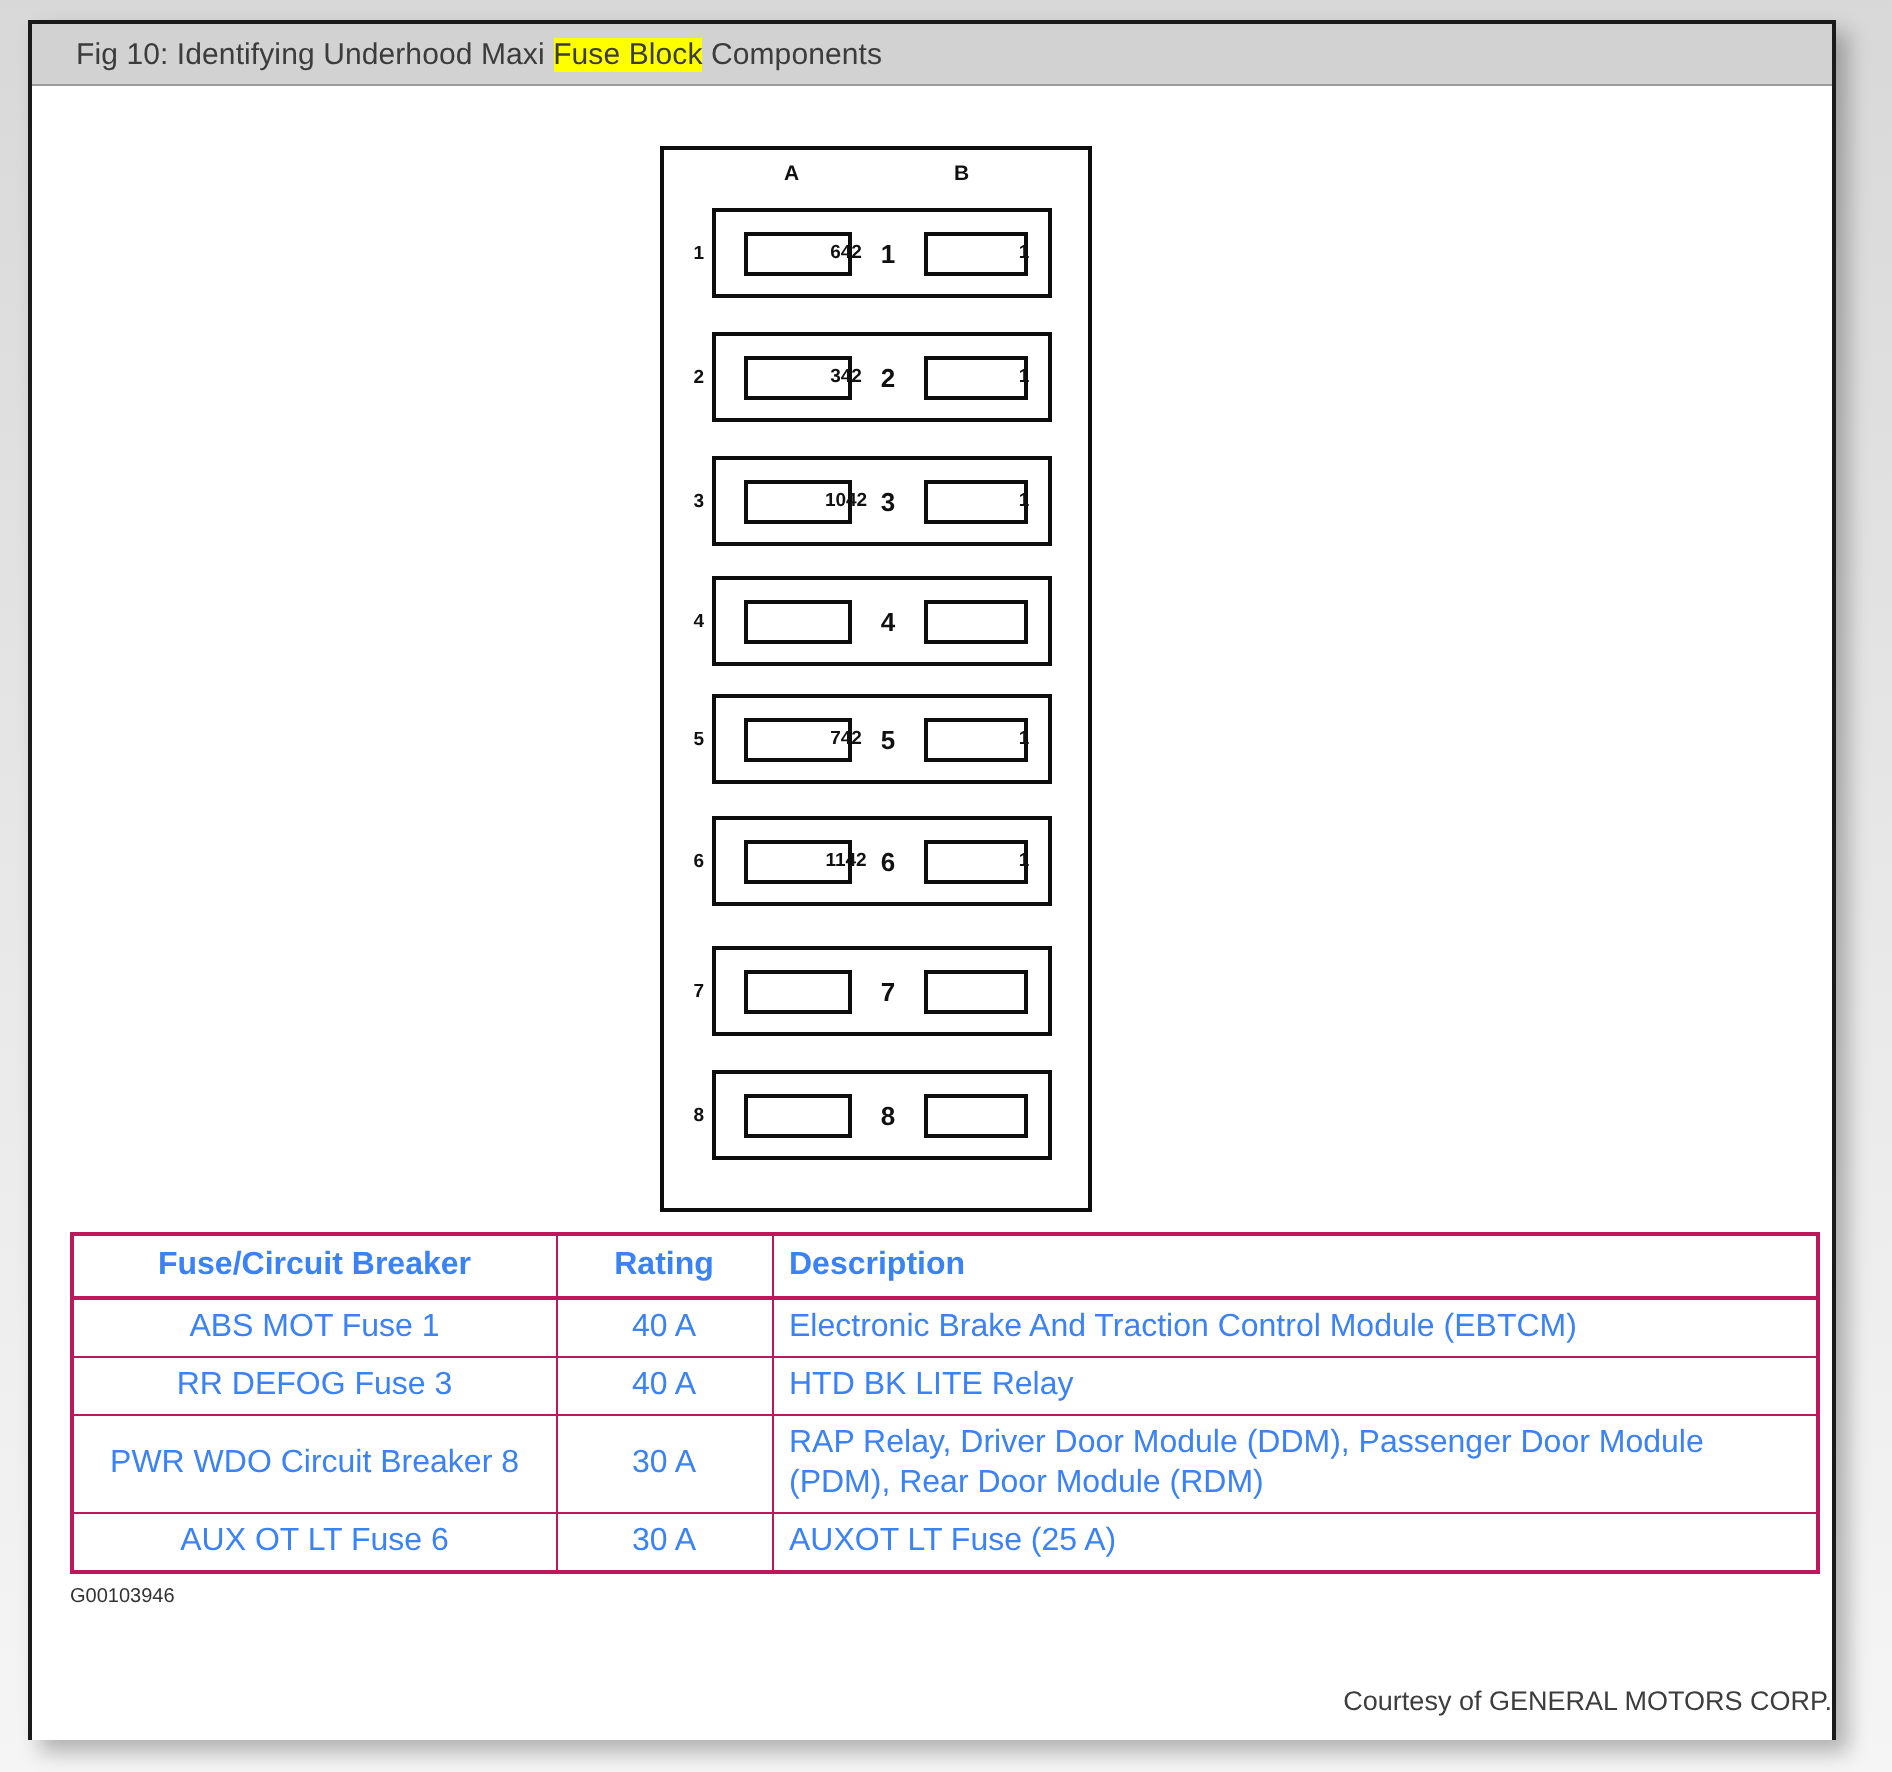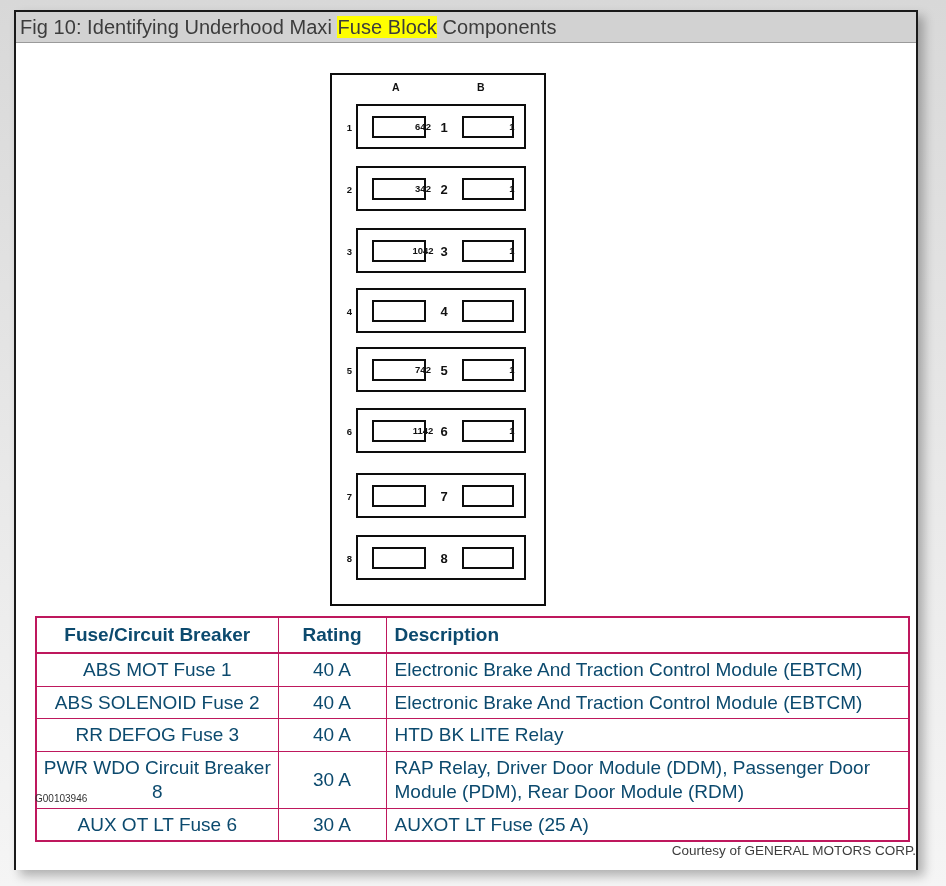--- a/index.html
+++ b/index.html
@@ -27,23 +27,23 @@
   
   #titlebar {
     position: absolute;
     left: 0; top: 0;
     width: 100%; height: 31px;
     background: #d2d2d2;
     border-bottom: 1px solid #9a9a9a;
     display: flex; align-items: center;
   }
   #title-text {
-    font-size: 20px;
+    font-size: 15px;
     color: #3c3c3c;
-    padding-left: 4px;
+    padding-left: 22px;
     white-space: nowrap;
     letter-spacing: 0.05px;
   }
   #title-text .hl {
     background: #ffff00;
     color: #3c3c3c;
   }
   
   #content {
     position: absolute;
@@ -117,22 +117,22 @@
   
   #fuse-table {
     position: absolute;
     left: 19px; top: 573px;
     width: 875px;
     border-collapse: collapse;
     background: #ffffff;
   }
   #fuse-table th, #fuse-table td {
     border: 1px solid #be185d;
-    font-size: 19px;
-    color: #0c4a6e;
+    font-size: 16px;
+    color: #3b82f6;
     padding: 4px 6px;
     line-height: 1.25;
   }
   #fuse-table thead th {
     font-weight: bold;
     text-align: center;
     padding: 5px 6px;
     border-width: 2px 1px 2px 1px;
   }
   #fuse-table th.c-name, #fuse-table td.c-name {
@@ -249,25 +249,20 @@
             <th class="c-desc">Description</th>
           </tr>
         </thead>
         <tbody>
           <tr>
             <td class="c-name">ABS MOT Fuse 1</td>
             <td class="c-rating">40 A</td>
             <td class="c-desc">Electronic Brake And Traction Control Module (EBTCM)</td>
           </tr>
           <tr>
-            <td class="c-name">ABS SOLENOID Fuse 2</td>
-            <td class="c-rating">40 A</td>
-            <td class="c-desc">Electronic Brake And Traction Control Module (EBTCM)</td>
-          </tr>
-          <tr>
             <td class="c-name">RR DEFOG Fuse 3</td>
             <td class="c-rating">40 A</td>
             <td class="c-desc">HTD BK LITE Relay</td>
           </tr>
           <tr>
             <td class="c-name">PWR WDO Circuit Breaker 8</td>
             <td class="c-rating">30 A</td>
             <td class="c-desc">RAP Relay, Driver Door Module (DDM), Passenger Door Module (PDM), Rear Door Module (RDM)</td>
           </tr>
           <tr>

